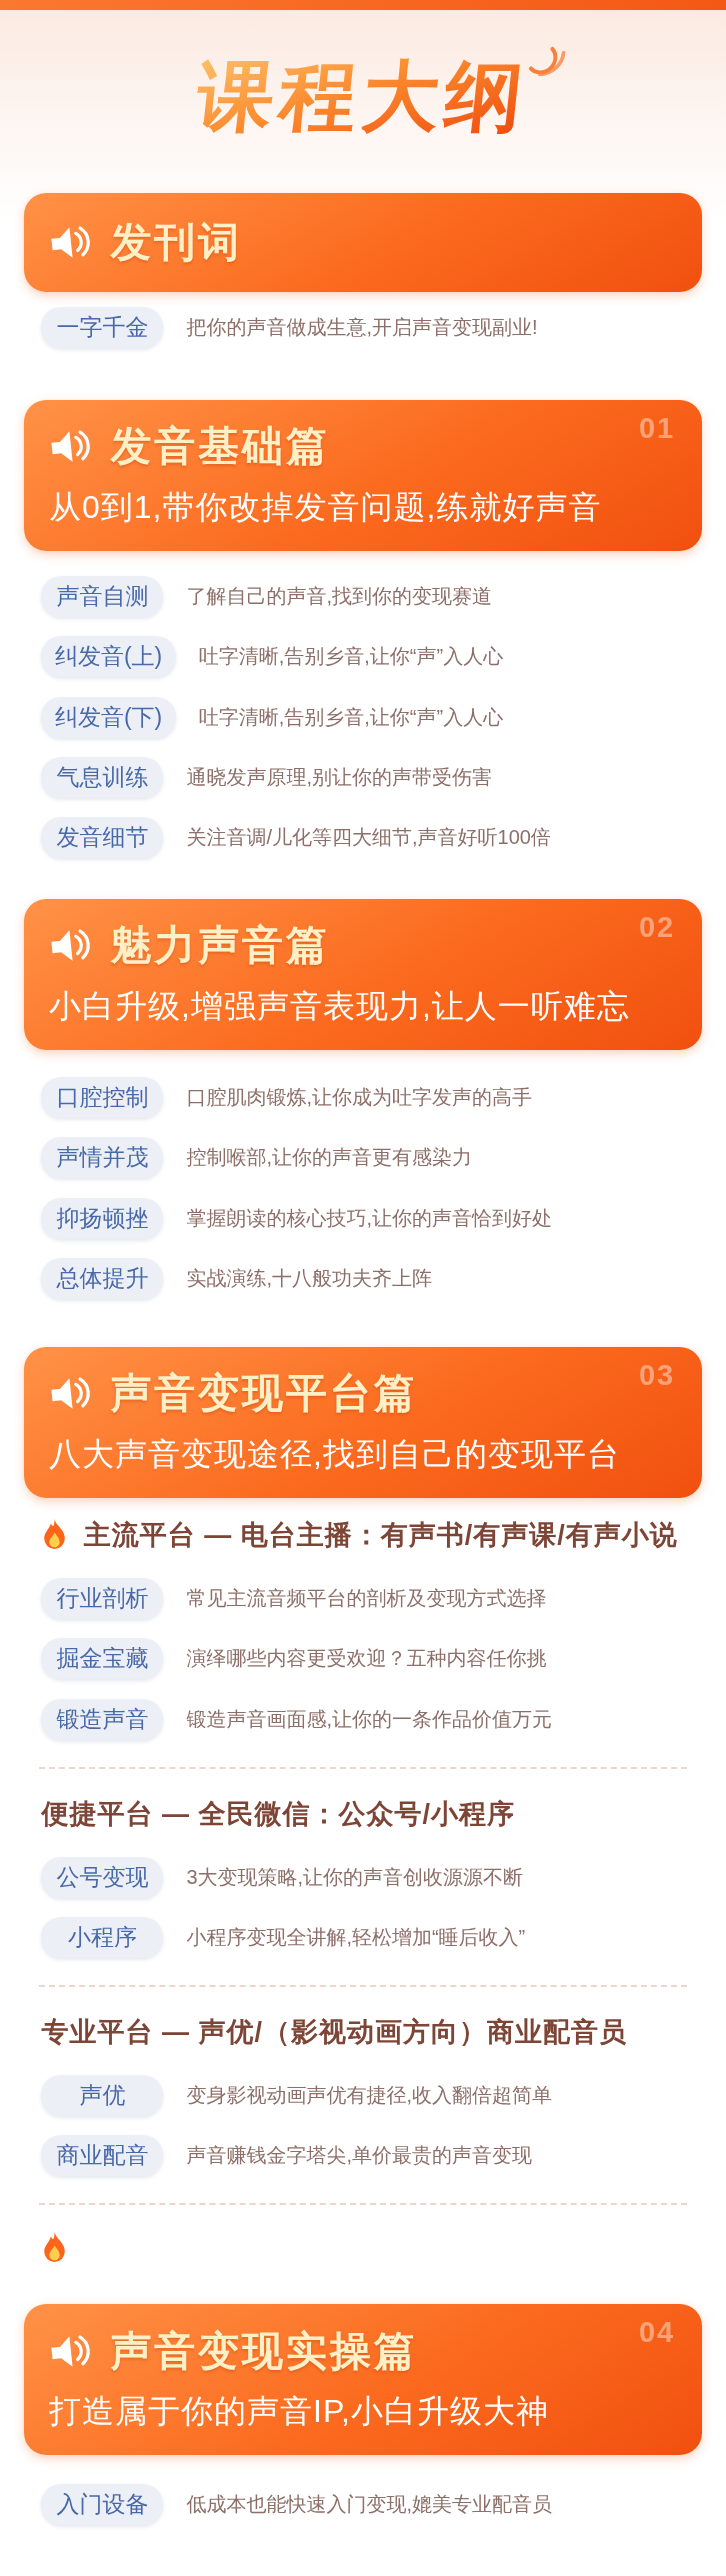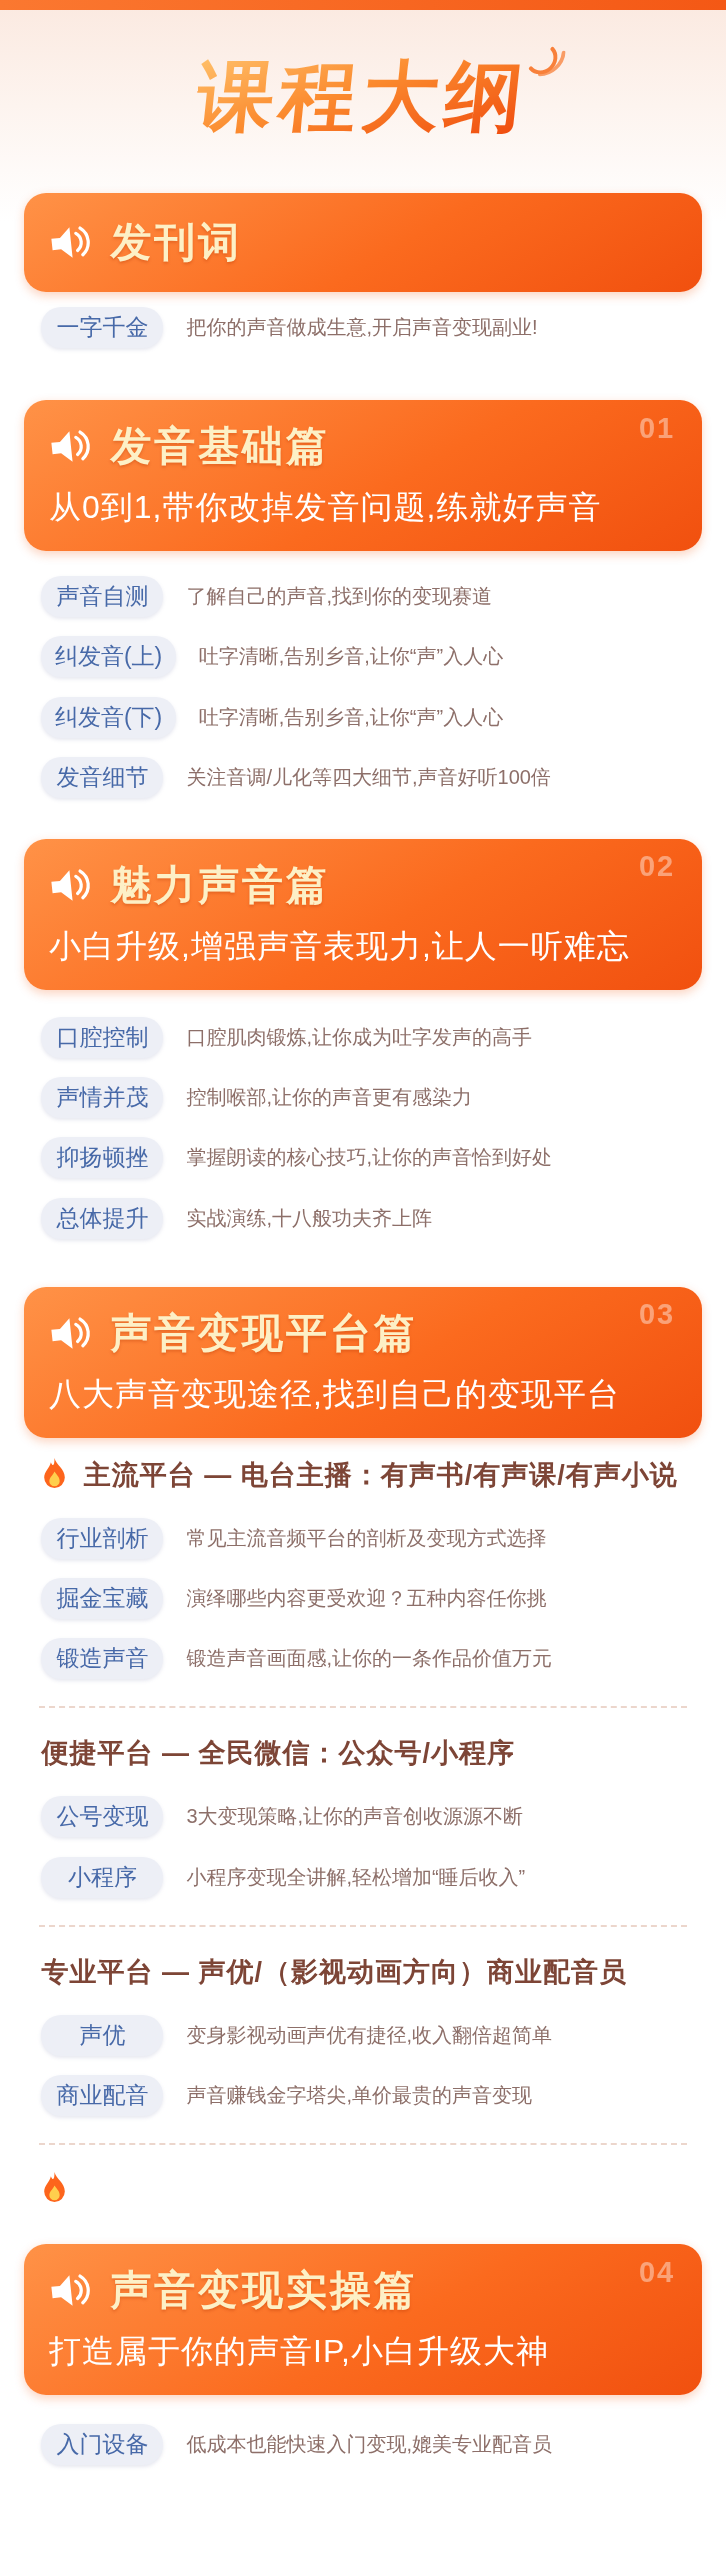--- a/index.html
+++ b/index.html
@@ -99,20 +99,24 @@
   </div>
   <div class="row">
     <span class="pill">纠发音(上)</span>
     <span class="desc">吐字清晰,告别乡音,让你“声”入人心</span>
   </div>
   <div class="row">
     <span class="pill">纠发音(下)</span>
     <span class="desc">吐字清晰,告别乡音,让你“声”入人心</span>
   </div>
   <div class="row">
+    <span class="pill">气息训练</span>
+    <span class="desc">通晓发声原理,别让你的声带受伤害</span>
+  </div>
+  <div class="row">
     <span class="pill">发音细节</span>
     <span class="desc">关注音调/儿化等四大细节,声音好听100倍</span>
   </div>
 
   <div class="sec" style="margin-top:41px;">
     <div class="card-header">
       <div class="hdr-top">
         <svg class="hdr-icon" viewBox="0 0 46 38">
           <path d="M3 13 L12 13 L23 3 L23 35 L12 25 L3 25 Z" fill="#ffffff"></path>
           <path d="M29 10 A11 11 0 0 1 29 28" stroke="#ffffff" stroke-width="3.4" fill="none" stroke-linecap="round"></path>

